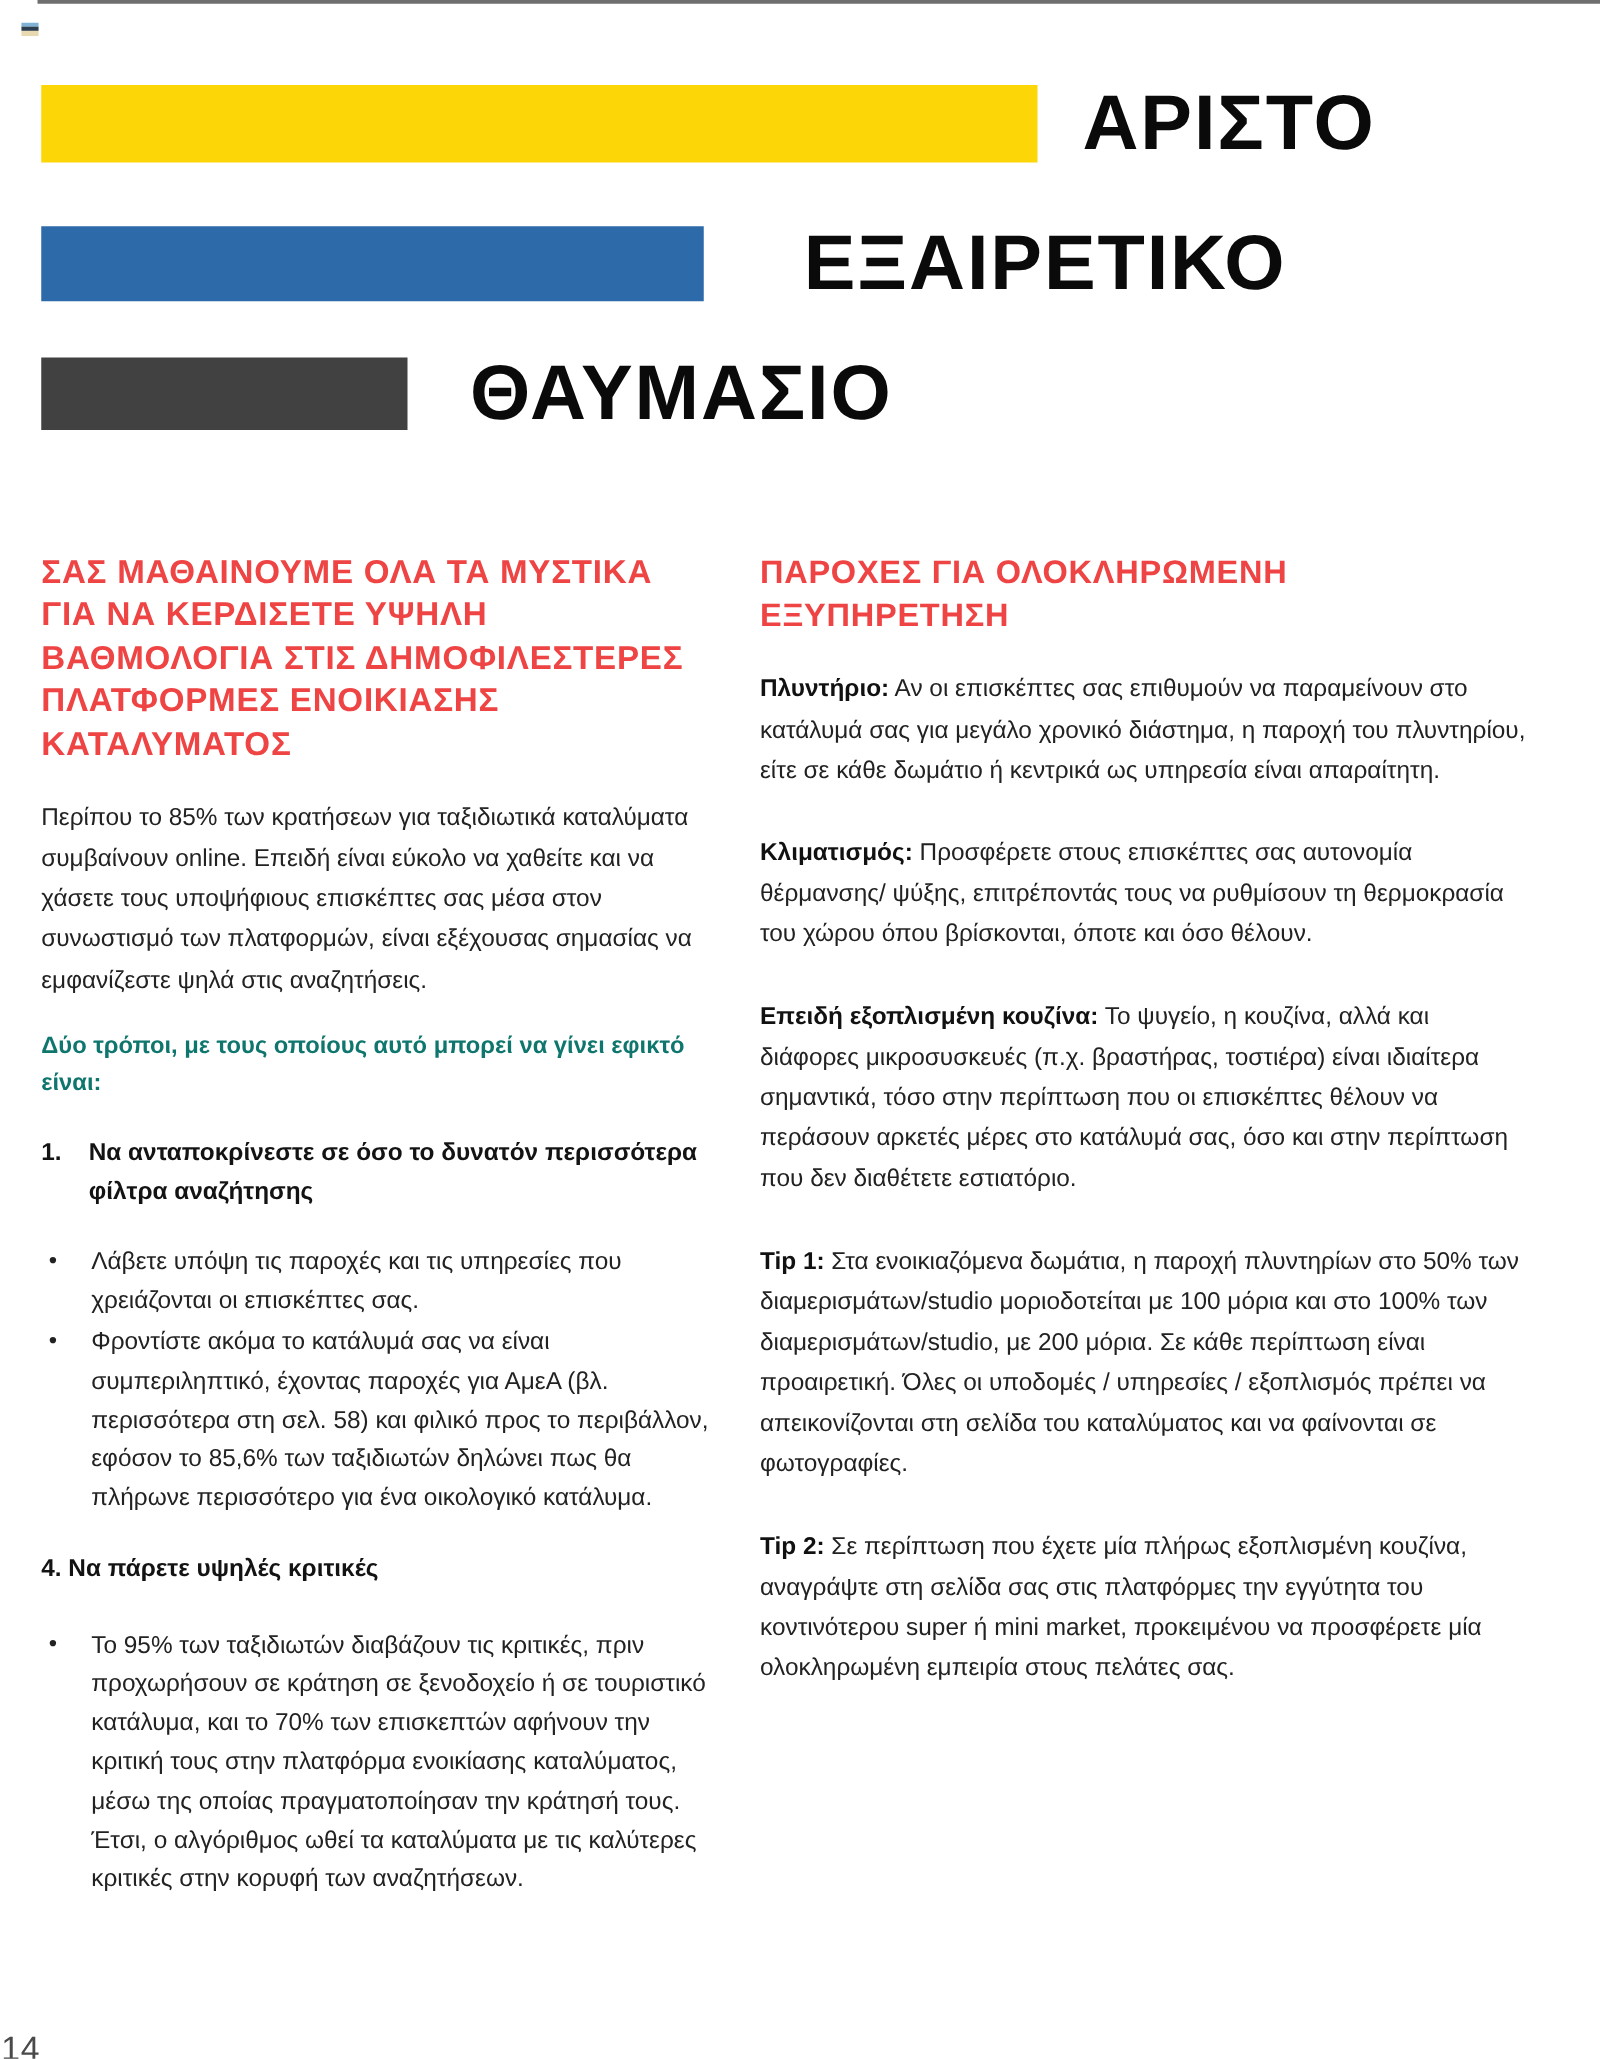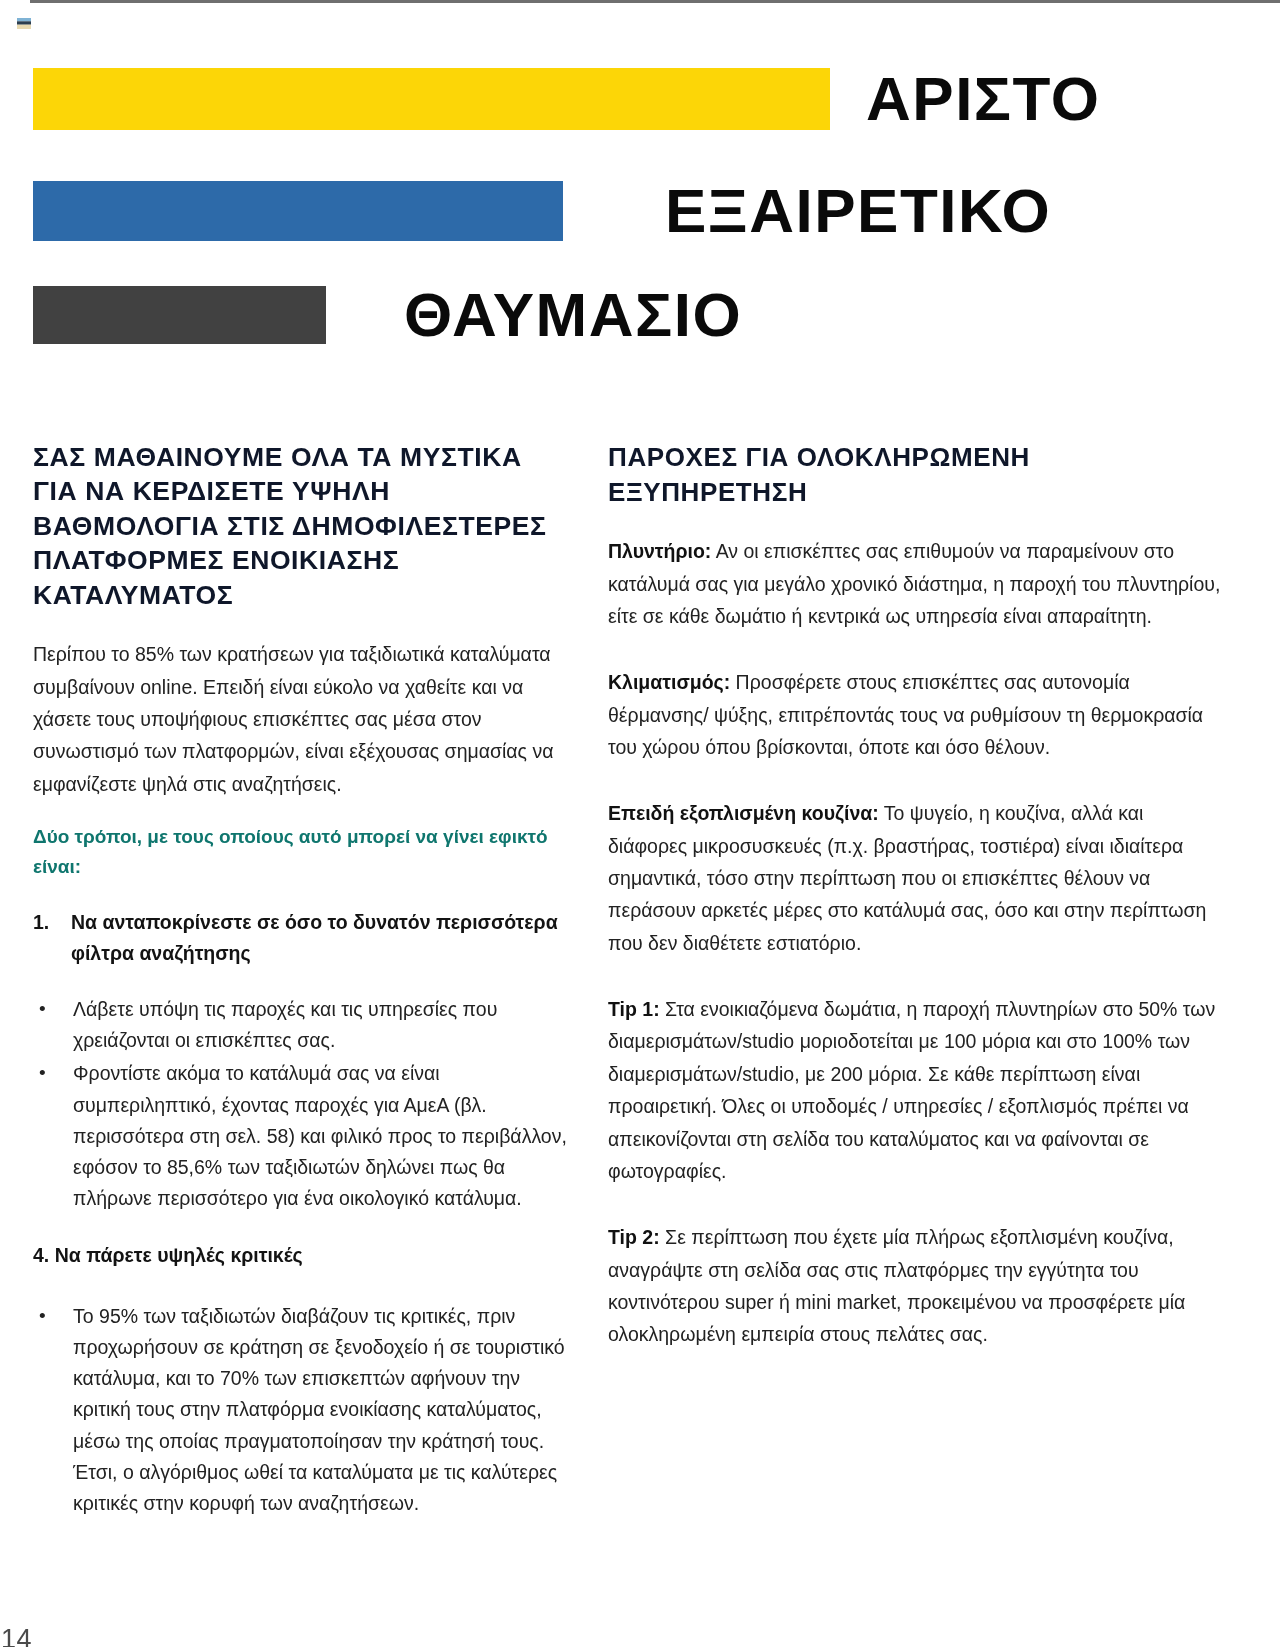--- a/index.html
+++ b/index.html
@@ -47,22 +47,22 @@
   }
   .hero-row {
     position: absolute;
     left: 0;
     width: 100%;
     height: 78px;
     display: flex;
     align-items: center;
   }
   .hero-row.r1 { top: 0px; }
-  .hero-row.r2 { top: 112px; gap: 22px; }
-  .hero-row.r3 { top: 216px; gap: 28px; }
+  .hero-row.r2 { top: 112px; }
+  .hero-row.r3 { top: 216px; }
 
   .bar {
     height: 62px;
     flex: 0 0 auto;
   }
   .bar.yellow { margin-left: 33px; width: 797px; background: #FCD607; }
   .bar.blue   { margin-left: 33px; width: 530px; background: #2D6AA9; height: 60px; }
   .bar.dark   { margin-left: 33px; width: 293px; background: #414141; height: 58px; }
 
   .hero-word {
@@ -91,21 +91,21 @@
   }
   .col.left  { width: 608px; padding-left: 33px; padding-right: 40px; }
   .col.right { width: 672px; padding-left: 0px;  padding-right: 58px; }
 
   h2.section-title {
     margin: 0 0 26px 0;
     font-size: 26.5px;
     font-weight: 800;
     line-height: 1.30;
     letter-spacing: 0.6px;
-    color: #0f172a;
+    color: #ef4444;
     text-transform: uppercase;
   }
   .col.right h2.section-title {
     font-size: 26px;
     line-height: 1.33;
   }
 
   p.body {
     margin: 0 0 22px 0;
     font-size: 19.5px;

